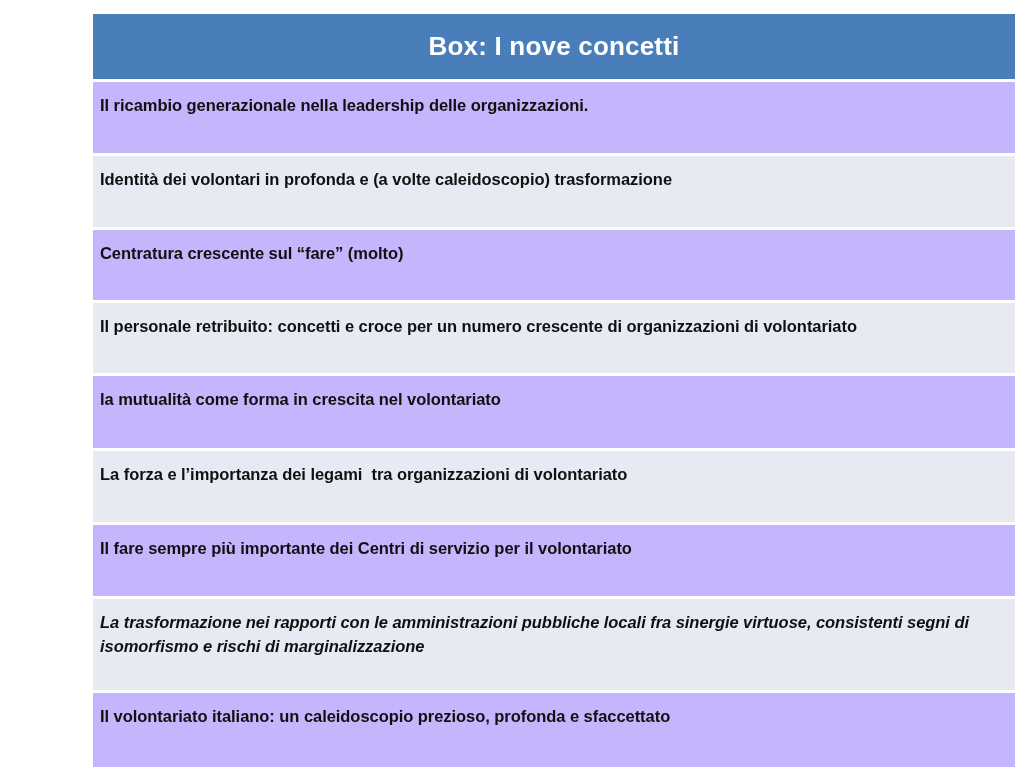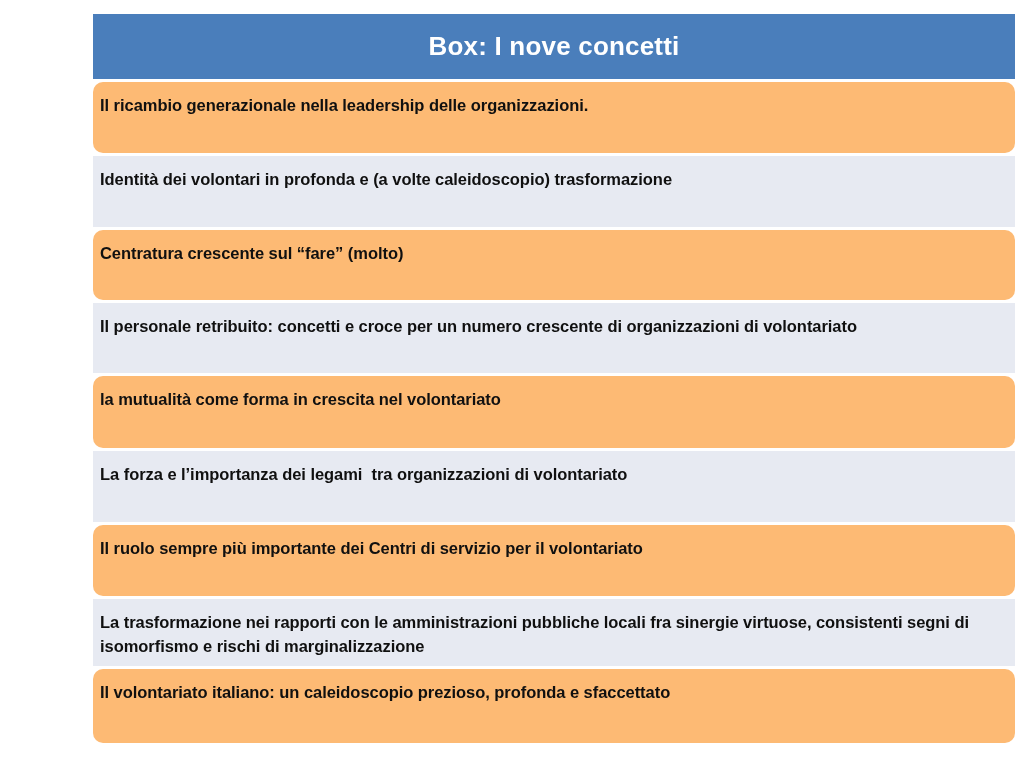--- a/index.html
+++ b/index.html
@@ -54,37 +54,37 @@
 
   
   .table-row {
     box-sizing: border-box;
     display: flex;
     align-items: flex-start;
     padding: 12px 10px 0 7px;
     margin-top: 3px;
     color: #111111;
   }
-  .table-row.band-dark  { background: #fdba74; border-radius: 10px; }
+  .table-row.band-dark  { background: #c4b5fd; }
   .table-row.band-light { background: #E7EAF2; }
 
   .row-text {
     font-size: 16.5px;
     font-weight: bold;
     line-height: 1.45;
     color: #101010;
     letter-spacing: -0.05px;
     white-space: pre-wrap;
   }
 
   
   .table-row.h-71 { height: 71px; }
   .table-row.h-70 { height: 70px; text-align: center; }
   .table-row.h-72 { height: 72px; }
-  .table-row.h-95 { height: 67px; }
+  .table-row.h-95 { height: 91px; font-style: italic; }
   .table-row.h-74 { height: 74px; }
 </style>
 </head>
 <body>
 
 <div id="slide">
 
   <div id="concept-table">
 
     <div class="table-header">
@@ -109,21 +109,21 @@
 
     <div class="table-row band-dark h-72">
       <div class="row-text">la mutualità come forma in crescita nel volontariato</div>
     </div>
 
     <div class="table-row band-light h-71">
       <div class="row-text">La forza e l’importanza dei legami  tra organizzazioni di volontariato</div>
     </div>
 
     <div class="table-row band-dark h-71">
-      <div class="row-text">Il ruolo sempre più importante dei Centri di servizio per il volontariato</div>
+      <div class="row-text">Il fare sempre più importante dei Centri di servizio per il volontariato</div>
     </div>
 
     <div class="table-row band-light h-95">
       <div class="row-text">La trasformazione nei rapporti con le amministrazioni pubbliche locali fra sinergie virtuose, consistenti segni di isomorfismo e rischi di marginalizzazione</div>
     </div>
 
     <div class="table-row band-dark h-74">
       <div class="row-text">Il volontariato italiano: un caleidoscopio prezioso, profonda e sfaccettato</div>
     </div>
 

